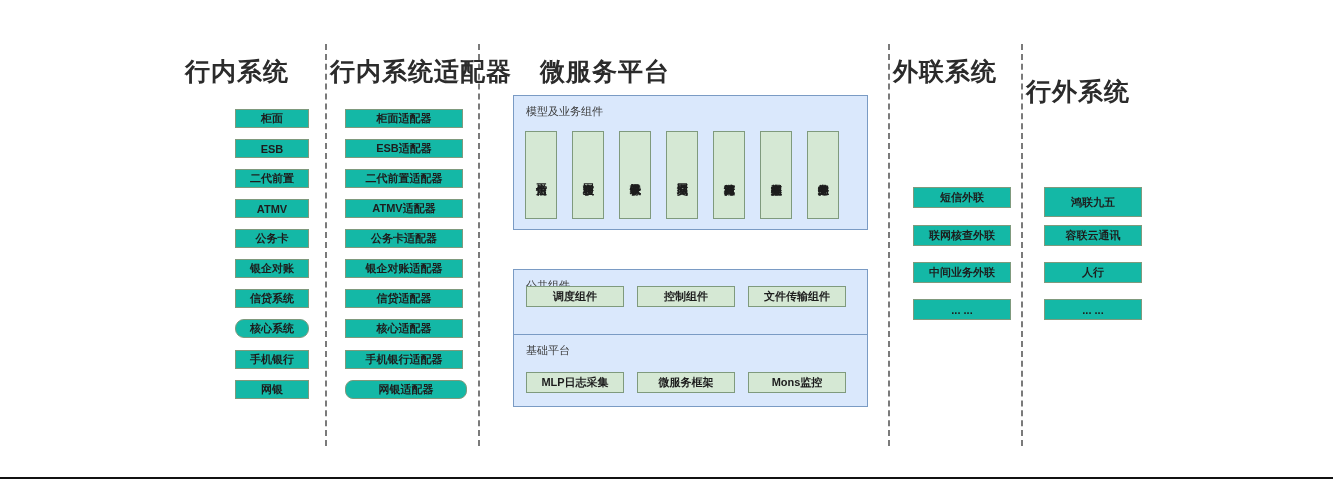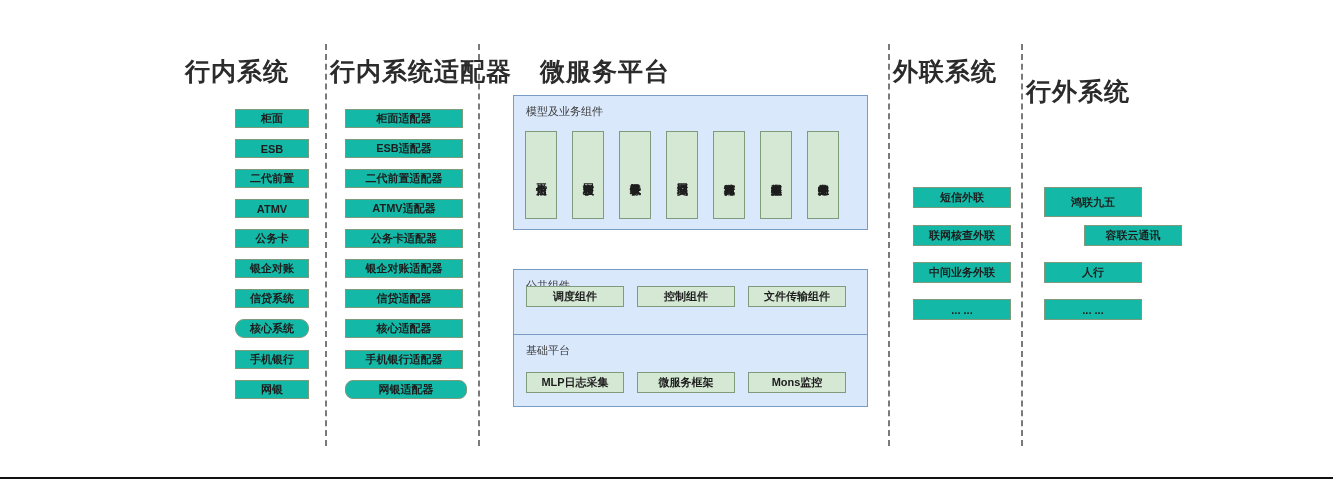--- a/index.html
+++ b/index.html
@@ -147,19 +147,19 @@
   <div class="hnode" style="left:526px;top:372px;width:98px;height:21px;">MLP日志采集</div>
   <div class="hnode" style="left:637px;top:372px;width:98px;height:21px;">微服务框架</div>
   <div class="hnode" style="left:748px;top:372px;width:98px;height:21px;">Mons监控</div>
 
   <div class="node" style="left:913px;top:187px;width:98px;height:21px;">短信外联</div>
   <div class="node" style="left:913px;top:225px;width:98px;height:21px;">联网核查外联</div>
   <div class="node" style="left:913px;top:262px;width:98px;height:21px;">中间业务外联</div>
   <div class="node" style="left:913px;top:299px;width:98px;height:21px;">... ...</div>
 
   <div class="node" style="left:1044px;top:187px;width:98px;height:30px;">鸿联九五</div>
-  <div class="node" style="left:1044px;top:225px;width:98px;height:21px;margin-left:40px;">容联云通讯</div>
+  <div class="node" style="left:1044px;top:225px;width:98px;height:21px;">容联云通讯</div>
   <div class="node" style="left:1044px;top:262px;width:98px;height:21px;">人行</div>
   <div class="node" style="left:1044px;top:299px;width:98px;height:21px;">... ...</div>
 
   <div class="bottom-rule"></div>
 
 </div>
 
 </body></html>

